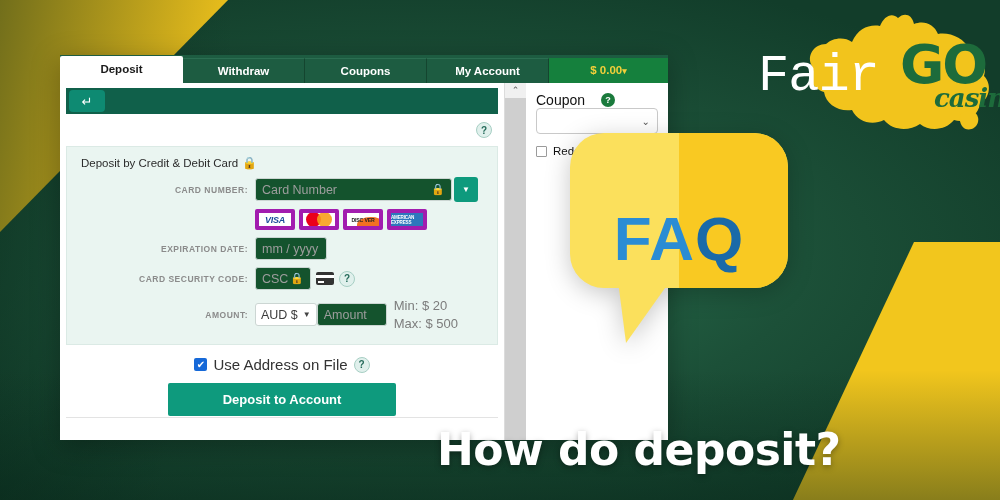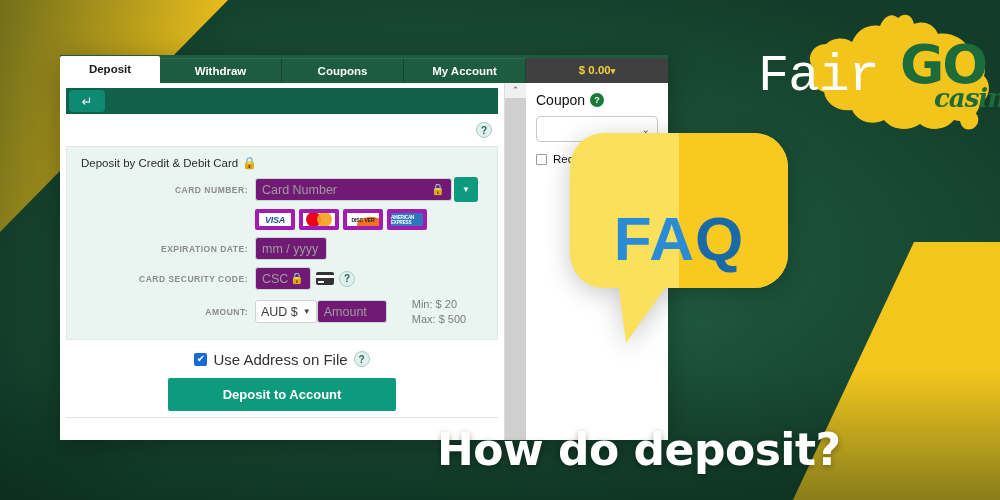--- a/index.html
+++ b/index.html
@@ -48,33 +48,33 @@
     display:flex; align-items:flex-end;
     background:#1d5c41;
   }
   .tab {
     height:25px; line-height:25px; text-align:center;
     font-size:11.5px; font-weight:bold; color:#ffffff;
     background:#1d5c41;
     border-right:1px solid #14452f;
     border-top:1px solid #2b6e51;
   }
-  .tab.t1 { width:100px; }
+  .tab.t1 { width:123px; }
   .tab.t2 { width:122px; }
   .tab.t3 { width:122px; }
   .tab.t4 { width:122px; }
   .tab.active {
     background:#ffffff; color:#1a1a1a; height:27px; line-height:27px;
     border-top:none; border-right:none;
     border-radius:2px 2px 0 0;
   }
   .balance {
     flex:1; height:25px; line-height:25px; text-align:center;
     font-size:11.5px; font-weight:bold; color:#f2cf3a;
-    background:#404040;
+    background:#15803d;
   }
   .bal-caret { font-size:9px; }
 
   
   .win-body {
     position:absolute; left:0; top:28px; width:608px; height:357px;
     display:flex; background:#ffffff;
   }
   .left-pane {
     width:458px; height:357px; background:#ffffff; position:relative;
@@ -129,21 +129,21 @@
     font-size:11.5px; color:#2b2b2b; margin:1px 0 7px 4px;
     display:flex; align-items:center; gap:4px;
   }
   .lock-mint { color:#79c9b5; font-size:12px; }
   .frow { display:flex; align-items:center; margin-bottom:7px; }
   .flabel {
     width:178px; text-align:right; padding-right:7px;
     font-size:8.5px; letter-spacing:.5px; color:#8b8b8b; font-weight:bold;
   }
   .finput {
-    background:#701a75; border:1px solid #ccd6d3; border-radius:3px;
+    background:#14532d; border:1px solid #ccd6d3; border-radius:3px;
     height:23px; display:flex; align-items:center; padding:0 6px;
     font-size:12.5px; color:#9d9d9d; position:relative;
   }
   .finput.card { width:197px; justify-content:space-between; }
   .finput.exp  { width:72px; }
   .finput.csc  { width:56px; justify-content:space-between; }
   .finput.amt  { width:70px; }
   .lock-grey { color:#9b9b9b; font-size:11px; }
   .dd-btn {
     width:24px; height:25px; background:#0e9a7d; border-radius:3px;
@@ -186,21 +186,21 @@
     content:""; position:absolute; left:2px; bottom:2px; width:6px; height:2px; background:#fff;
   }
   .csc-help { margin-left:5px; }
   .sel {
     background:#fff; border:1px solid #ccd6d3; border-radius:3px; height:23px;
     display:flex; align-items:center; gap:5px; padding:0 5px;
     font-size:12.5px; color:#3b3b3b; 
   }
   .sel-caret { font-size:8px; color:#444; }
   .minmax {
-    margin-left:25px; font-size:11px; color:#7c7c7c; line-height:1.35;
+    margin-left:7px; font-size:13px; color:#7c7c7c; line-height:1.35;
   }
 
   
   .addr-row {
     display:flex; align-items:center; justify-content:center; gap:6px;
     margin-top:11px;
   }
   .chk {
     width:13px; height:13px; background:#1669d8; border-radius:2px;
     display:flex; align-items:center; justify-content:center;
@@ -212,22 +212,21 @@
     background:#0e9a7d; color:#fff; font-size:13px; font-weight:bold;
     border:none; border-radius:2px; cursor:pointer;
     font-family:"Liberation Sans", sans-serif;
   }
   .hr-foot {
     position:absolute; left:6px; right:6px; bottom:22px; height:1px; background:#e3e3e3;
   }
 
   
   .coupon-title {
-    font-size:14px; color:#111; display:flex; align-items:center; gap:5px;
-    margin-bottom:8px;
+    font-size:14px; color:#111; display:flex; align-items:center; gap:16px;
   }
   .help-green {
     width:14px; height:14px; border-radius:50%; background:#1a7a3c; color:#fff;
     font-size:9px; font-weight:bold; display:flex; align-items:center;
     justify-content:center;
   }
   .coupon-sel {
     width:122px; height:26px; border:1px solid #c9c9c9; border-radius:4px;
     background:#fff; display:flex; align-items:center; justify-content:flex-end;
     padding-right:7px; font-size:10px; color:#555;

